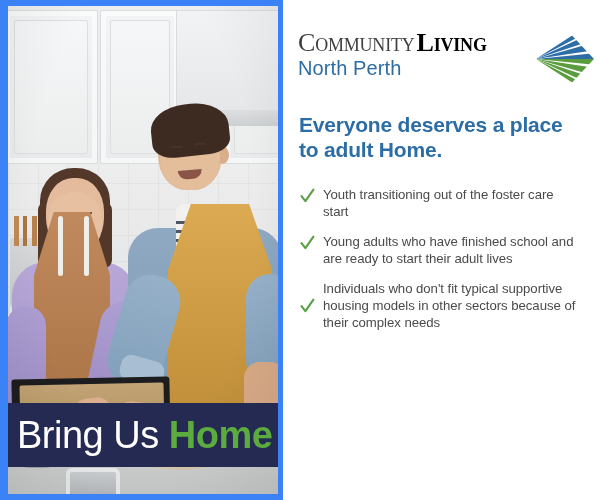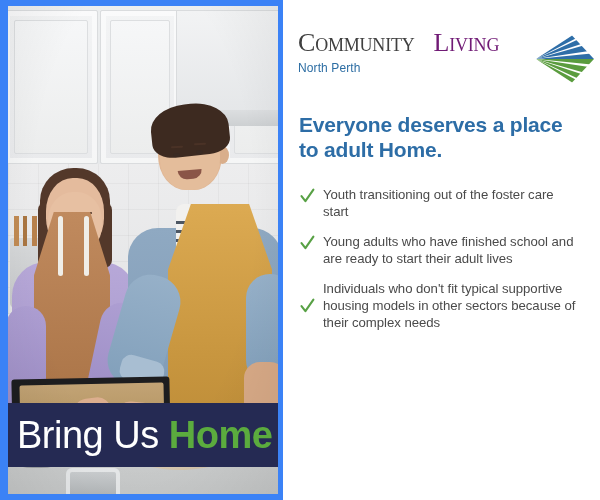--- a/index.html
+++ b/index.html
@@ -336,24 +336,24 @@
     width: 232px;
   }
   .logo-line1 {
     font-family: "Liberation Serif", serif;
     font-size: 26px;
     line-height: 28px;
     letter-spacing: -0.2px;
     white-space: nowrap;
   }
   .logo-community { color: #404040; font-variant: small-caps; }
-  .logo-living { color: #701a75; font-variant: small-caps; margin-left: 19px; }
+  .logo-living { color: #000000; font-variant: small-caps; margin-left: 2px; font-weight: bold; }
   .logo-line2 {
     font-family: "Liberation Sans", sans-serif;
-    font-size: 12px;
+    font-size: 20px;
     line-height: 20px;
     color: #2c6da3;
     margin-top: 1px;
     letter-spacing: 0.1px;
   }
   .logo-mark {
     position: absolute;
     left: 236px;
     top: 0px;
     width: 62px;

